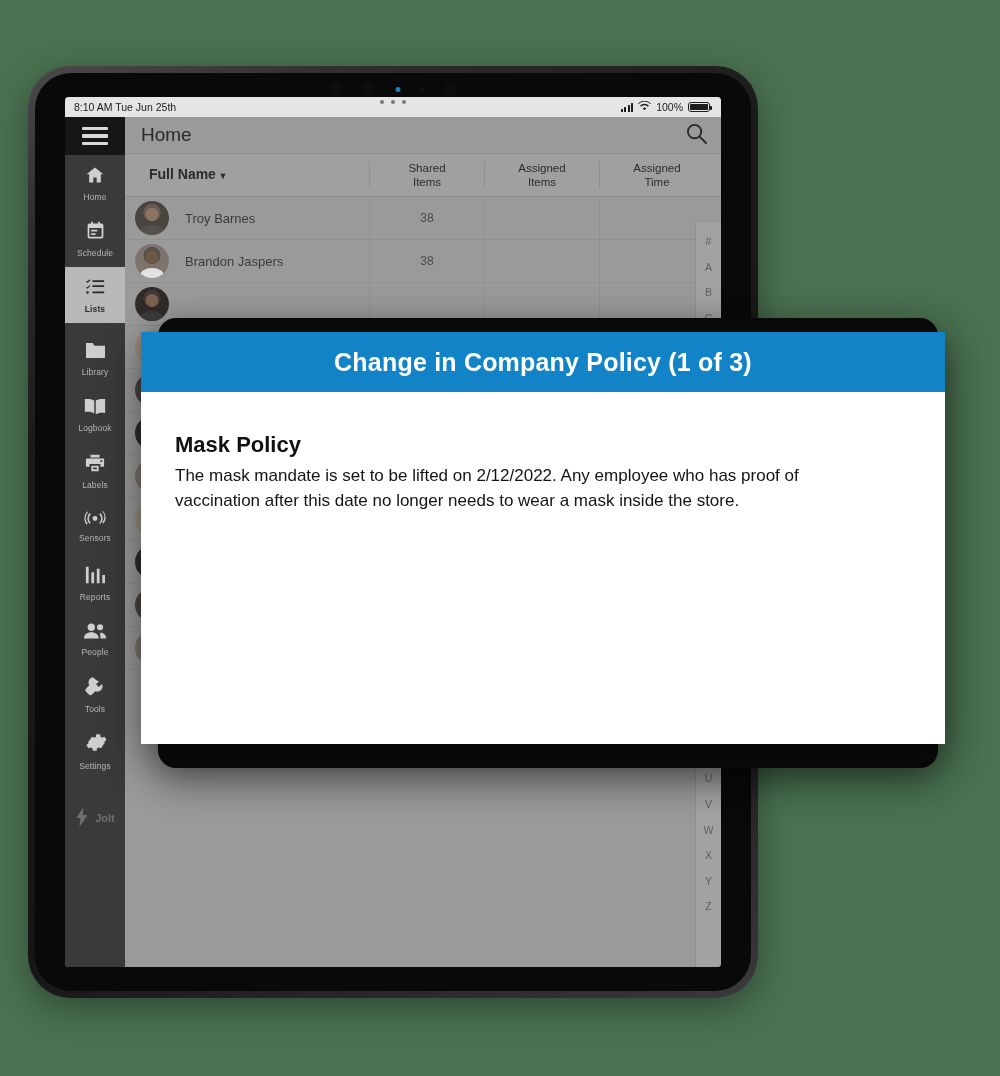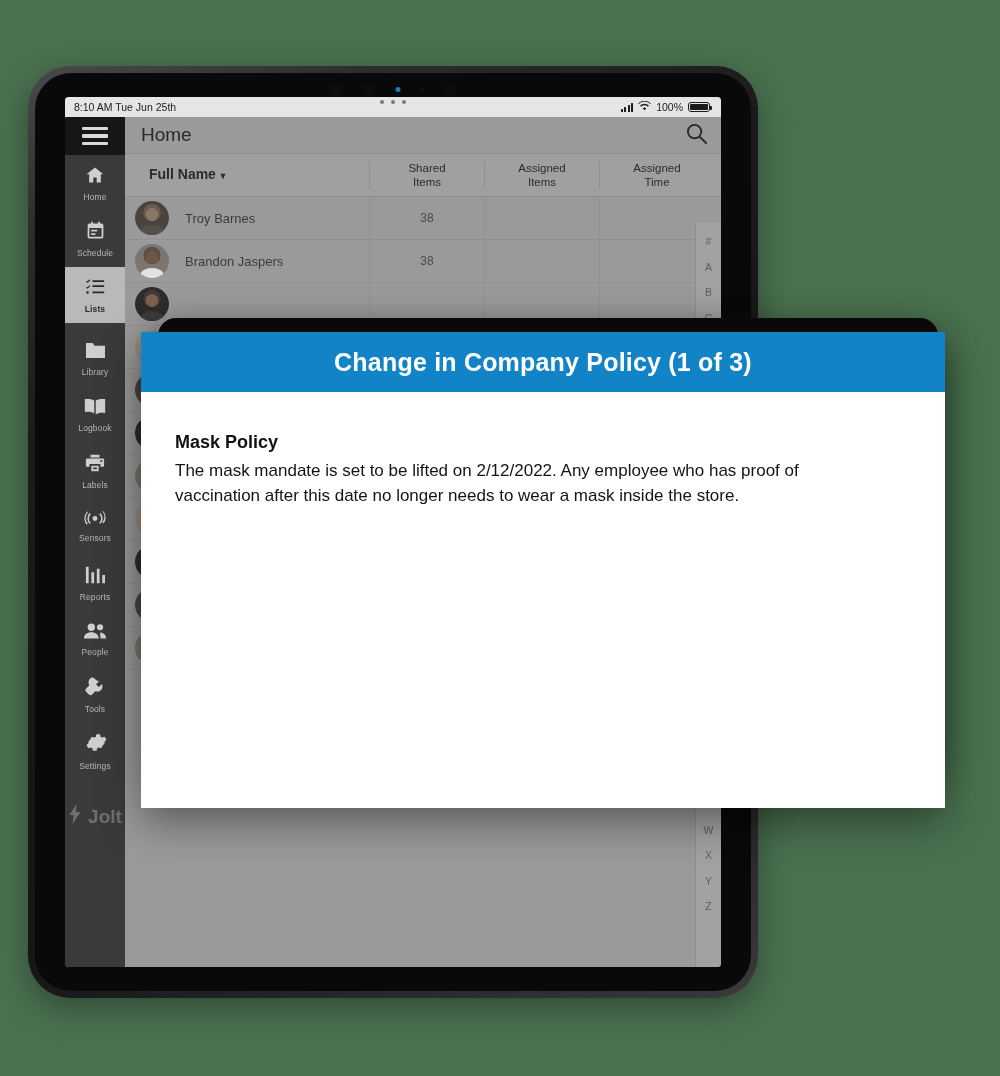--- a/index.html
+++ b/index.html
@@ -84,21 +84,21 @@
   }
   .nav-item.active { background: #b9b9b9; font-weight: bold; }
   .nav-item.active .nav-label { color: #2a2a2a; }
   .nav-item.active svg { fill: #2a2a2a; }
   .nav-item svg { fill: #cfcfcf; }
   .nav-label { font-size: 8.5px; letter-spacing: .1px; }
   .nav-gap { height: 8px; }
   #brand {
     position: absolute; bottom: 138px; left: 0; right: 0;
     display: flex; align-items: center; justify-content: center; gap: 5px;
-    color: #6f6f6f; font-size: 19px; font-weight: 600;
+    color: #6f6f6f; font-size: 11px; font-weight: 600;
   }
 
   
   #content {
     position: absolute; left: 60px; top: 20px; right: 0; bottom: 0;
     background: #9a9a9a; overflow: hidden;
   }
   #topbar {
     height: 50px; display: flex; align-items: flex-start;
     padding: 8px 14px 0 14px; position: relative;
@@ -176,32 +176,32 @@
   
   #modal-backplate {
     position: absolute; left: 158px; top: 318px;
     width: 780px; height: 450px;
     background: #0a0a0a; border-radius: 18px;
     box-shadow: 0 12px 38px rgba(0,0,0,.45);
     z-index: 50;
   }
   #modal {
     position: absolute; left: 141px; top: 332px;
-    width: 804px; height: 476px;
+    width: 804px; height: 412px;
     background: #ffffff;
     box-shadow: 0 14px 40px rgba(0,0,0,.40);
     z-index: 60; display: flex; flex-direction: column;
   }
   #modal-header {
     height: 60px; background: #1183c6; color: #fff;
     display: flex; align-items: center; justify-content: center;
     font-size: 25px; font-weight: 700; letter-spacing: .2px;
   }
   #modal-body { flex: 1; padding: 40px 34px 0 34px; }
-  #modal-subtitle { font-size: 18px; font-weight: 700; color: #111; margin-bottom: 6px; }
+  #modal-subtitle { font-size: 22px; font-weight: 700; color: #111; margin-bottom: 6px; }
   #modal-text { font-size: 17px; color: #141414; line-height: 1.45; max-width: 660px; }
   #modal-footer { padding: 0 34px 26px 34px; display: flex; justify-content: flex-end; }
   #next-button {
     width: 158px; height: 56px; background: #3bc47e; color: #fff;
     border: none; font-size: 20px; letter-spacing: .5px;
     font-family: "Liberation Sans", sans-serif; cursor: pointer;
   }
 </style>
 </head>
 <body>

